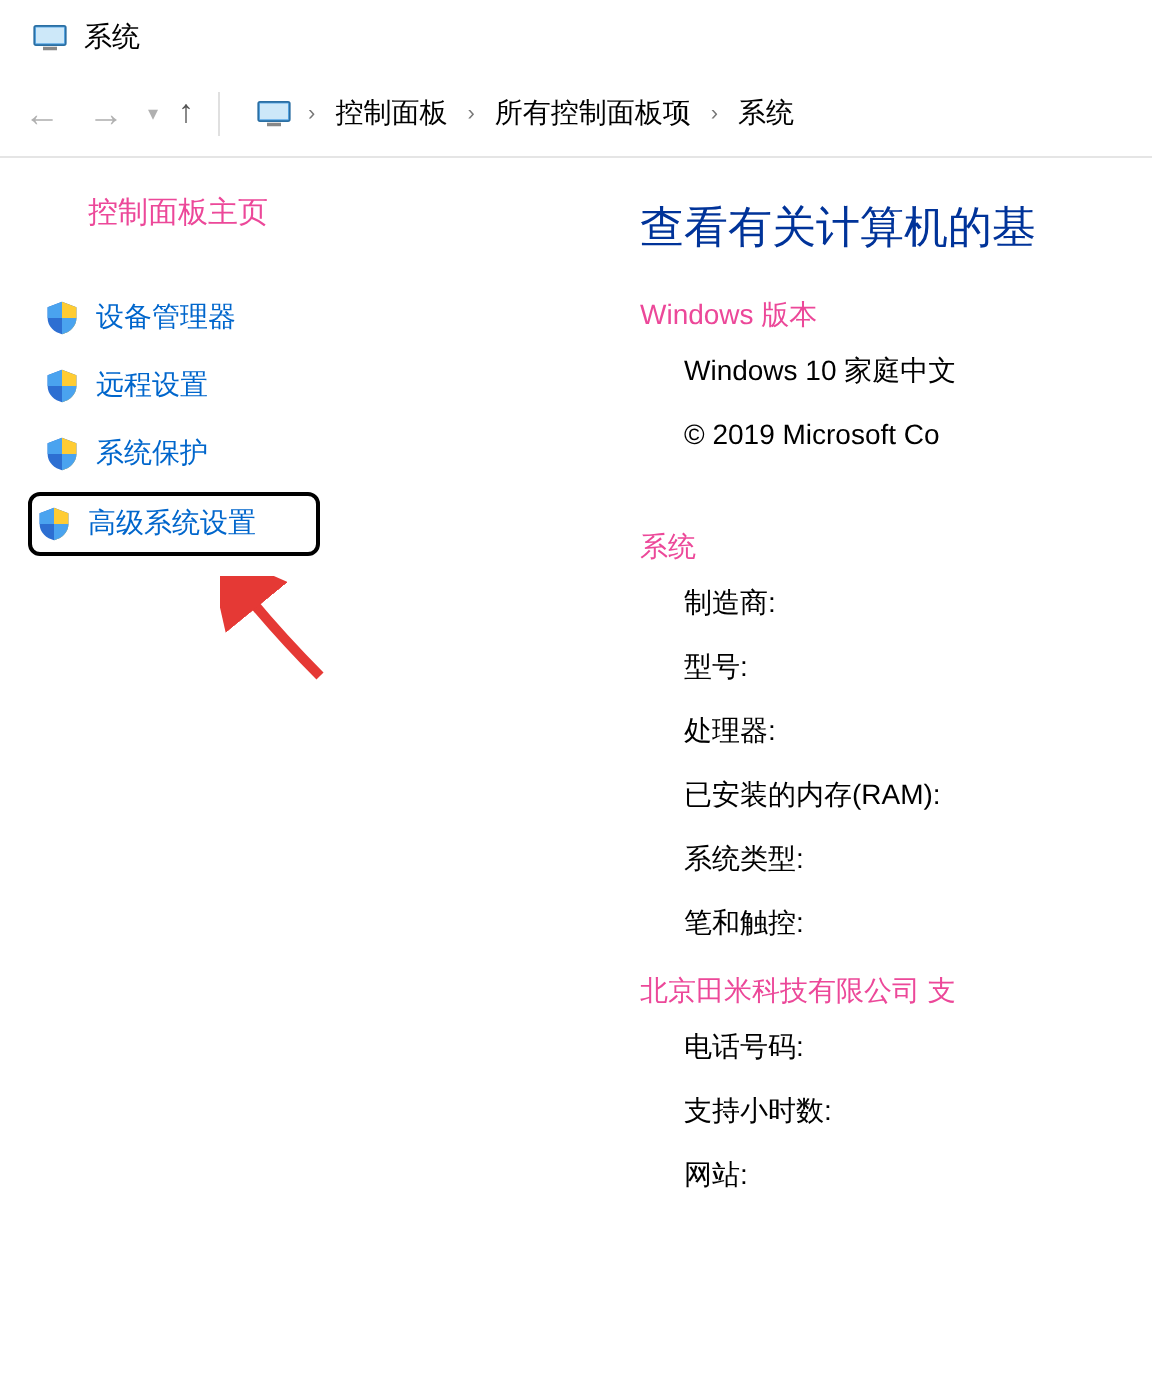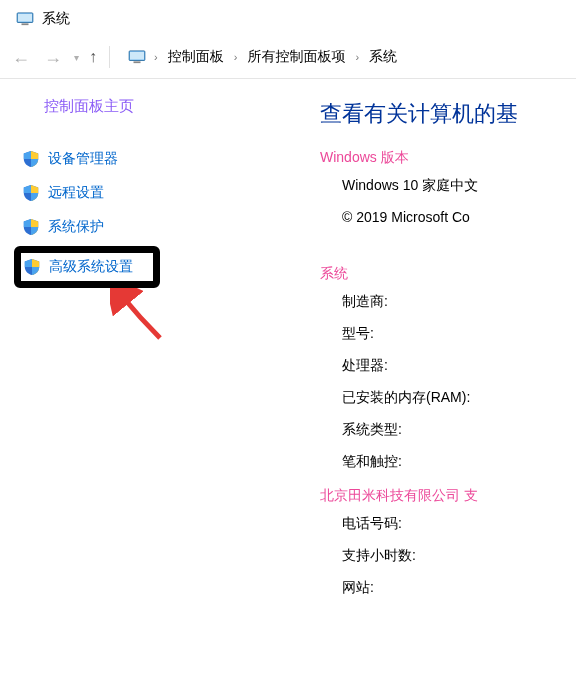--- a/index.html
+++ b/index.html
@@ -58,37 +58,37 @@
     .addr-item { padding: 2px 2px; }
     .content {
       display: flex;
       padding-top: 18px;
     }
     .sidebar {
       width: 200px;
       padding-left: 18px;
     }
     .sidebar-title {
-      color: #8b5cf6;
+      color: #ec4899;
       font-size: 15px;
       margin-bottom: 28px;
       margin-left: 26px;
     }
     .sidebar-item {
       display: flex;
       align-items: center;
       gap: 8px;
       padding: 6px 4px;
       margin-bottom: 4px;
       color: #0066cc;
       font-size: 14px;
       cursor: pointer;
     }
     .sidebar-item.highlighted {
-      border: 7px solid #000000;
+      border: 2px solid #000000;
       border-radius: 6px;
       padding: 5px 6px 5px 2px;
       margin-left: -4px;
       margin-right: 40px;
     }
     .shield {
       width: 18px;
       height: 18px;
       flex-shrink: 0;
     }

